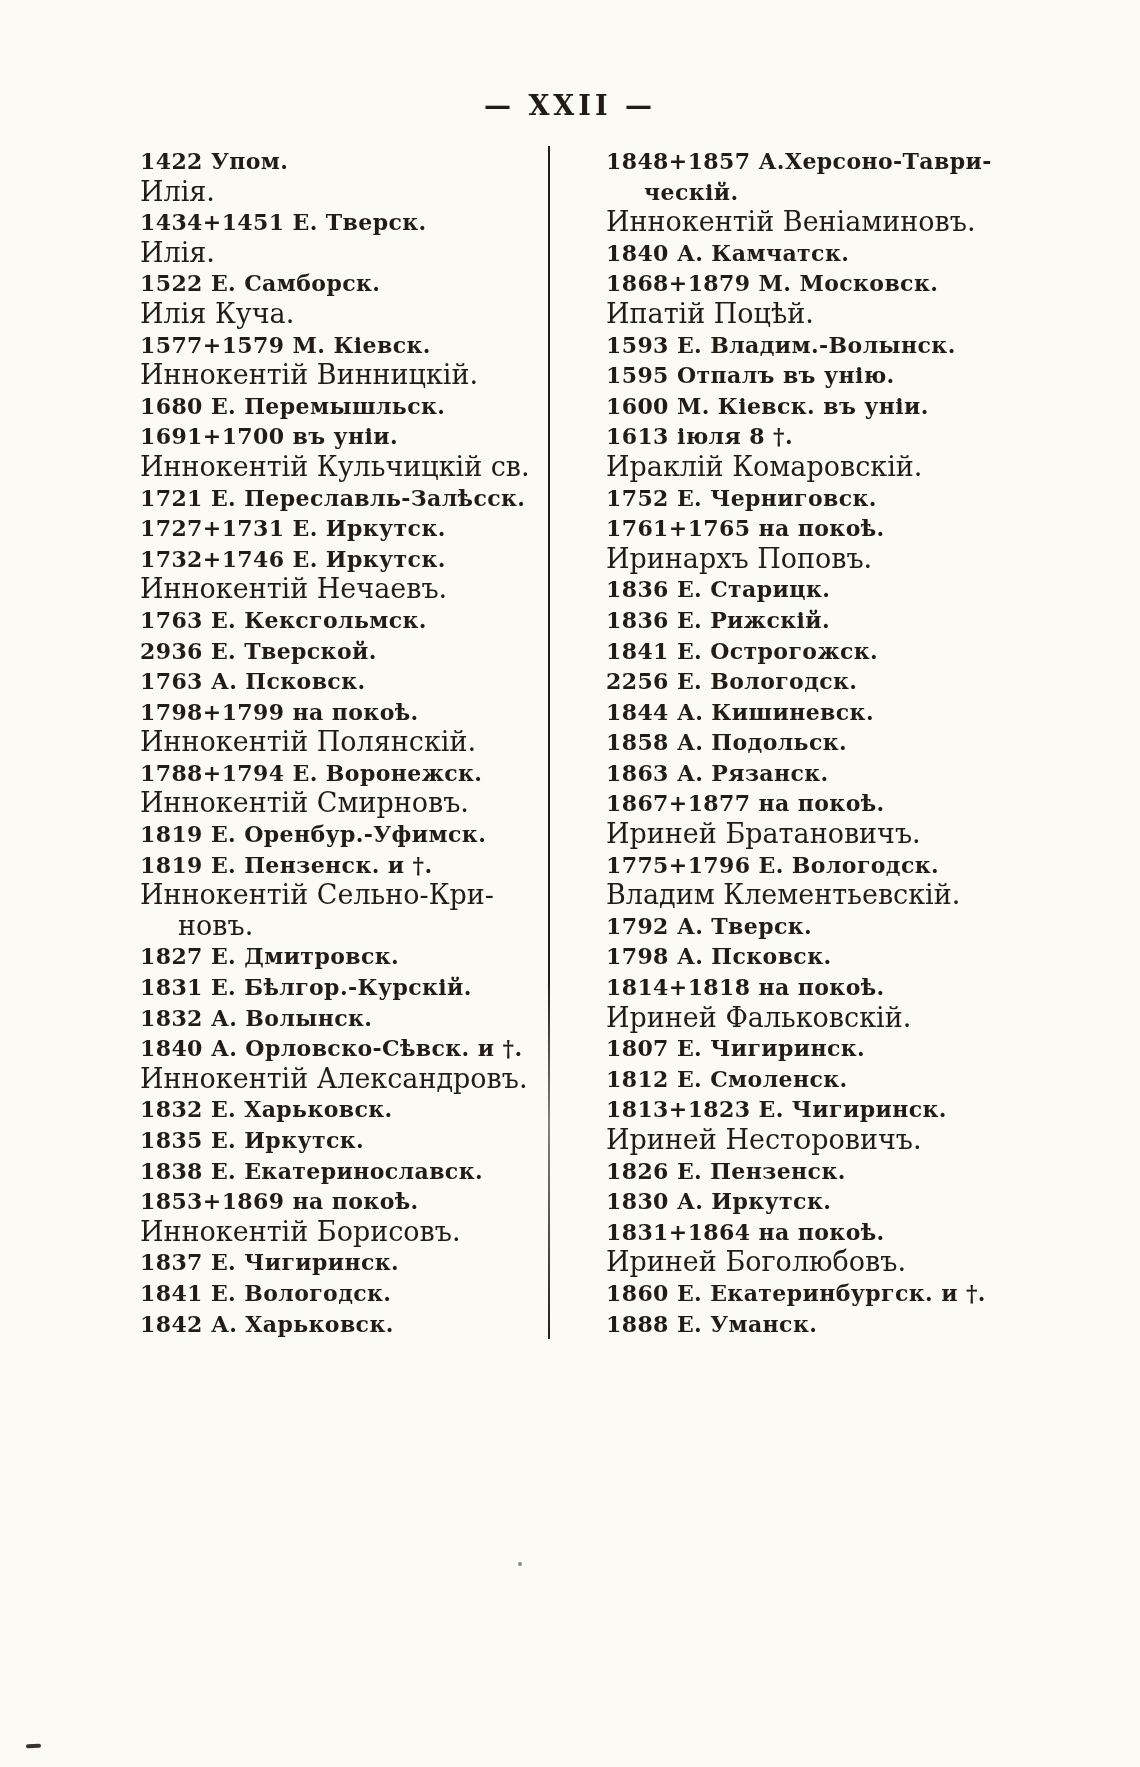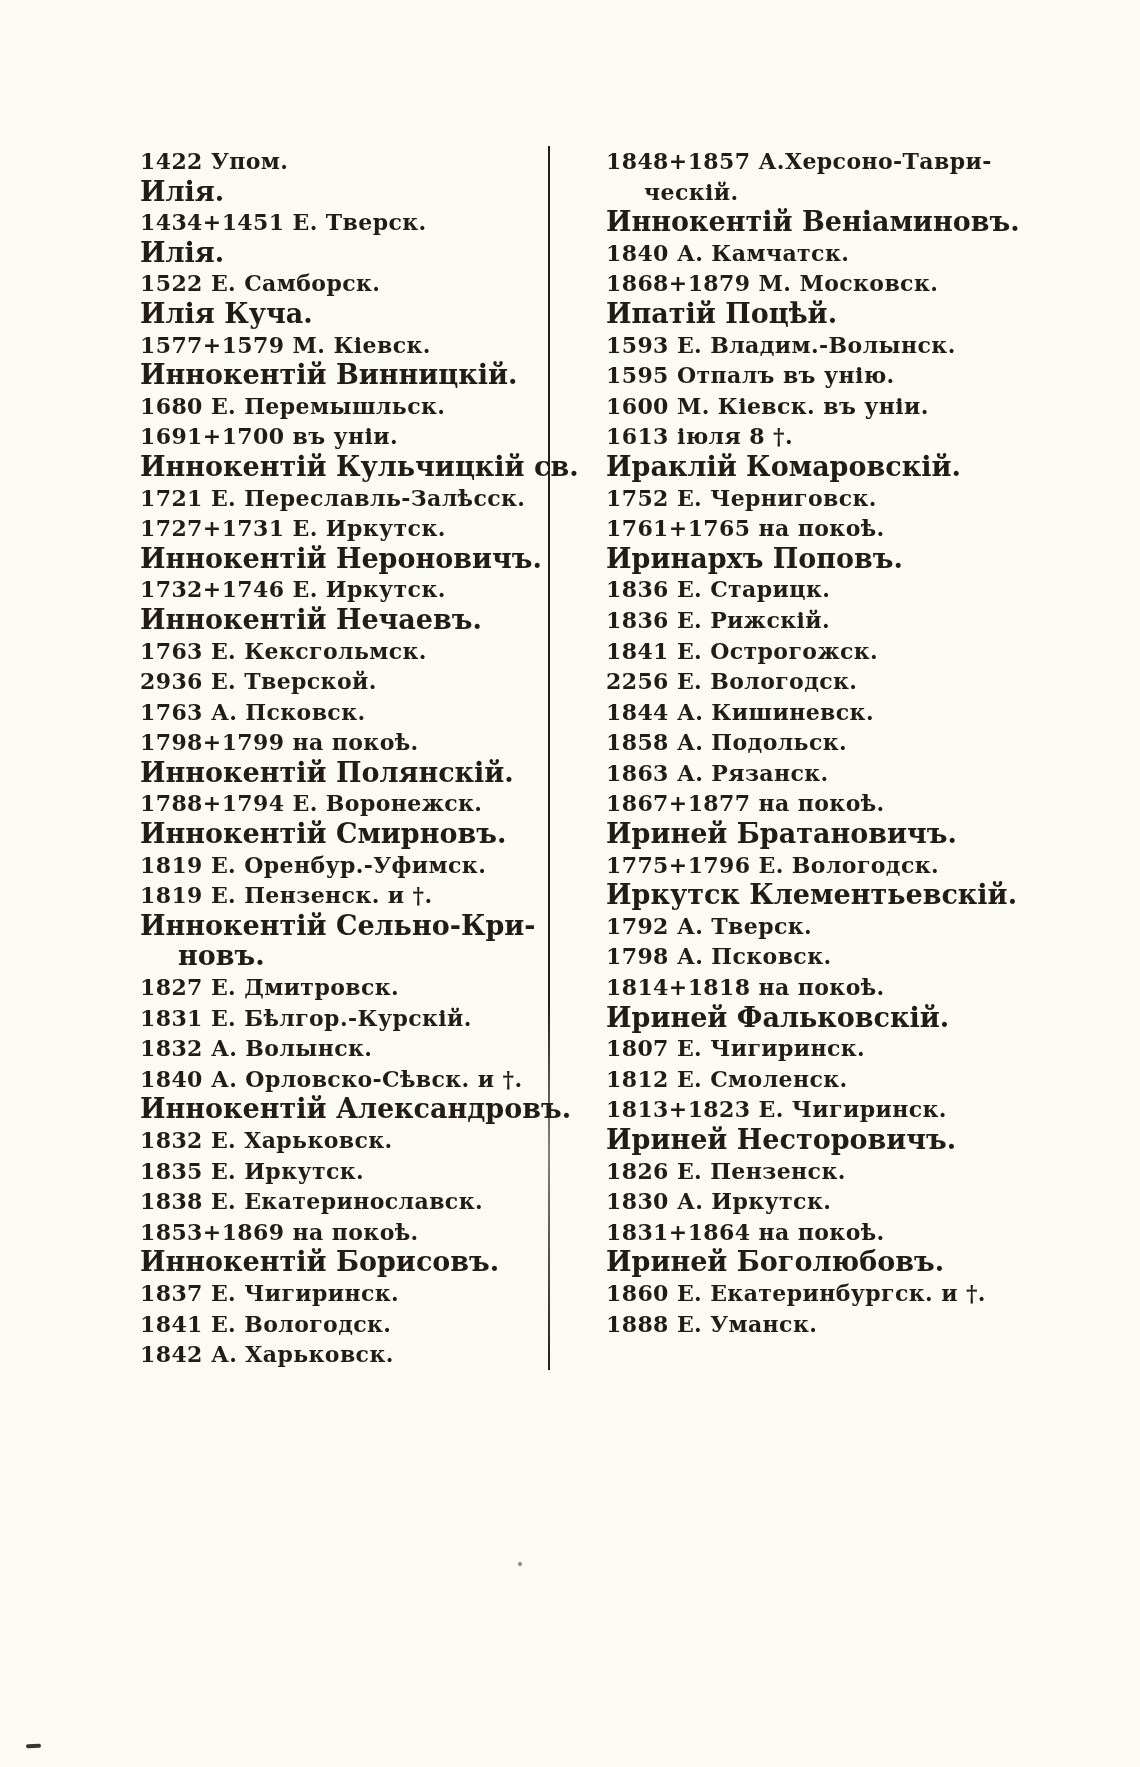--- a/index.html
+++ b/index.html
@@ -43,21 +43,21 @@
     margin-left: 2px;
   }
   .col-right { width: 470px; padding-left: 28px; }
   .line {
     white-space: nowrap;
     height: 30.6px;
     line-height: 30.6px;
   }
   .line.name {
     font-size: 27px;
-    font-weight: 700;
+    font-weight: 400;
   }
   .line.data {
     font-size: 22px;
     font-weight: 700;
     letter-spacing: 0.4px;
   }
   .line.indent { padding-left: 38px; }
   .scan-dash {
     position: absolute;
     left: 26px;
@@ -75,37 +75,37 @@
     width: 4px;
     height: 4px;
     background: #8d877c;
     border-radius: 50%;
   }
 </style>
 </head>
 <body>
 
 <div class="page">
+  <div class="page-header">— XXII —</div>
 
   <div class="columns">
     <div class="col col-left">
         <div class="line data">1422 Упом.</div>
         <div class="line name">Илія.</div>
         <div class="line data">1434+1451 Е. Тверск.</div>
         <div class="line name">Илія.</div>
         <div class="line data">1522 Е. Самборск.</div>
         <div class="line name">Илія Куча.</div>
         <div class="line data">1577+1579 М. Кіевск.</div>
         <div class="line name">Иннокентій Винницкій.</div>
         <div class="line data">1680 Е. Перемышльск.</div>
         <div class="line data">1691+1700 въ уніи.</div>
         <div class="line name">Иннокентій Кульчицкій св.</div>
         <div class="line data">1721 Е. Переславль-Залѣсск.</div>
         <div class="line data">1727+1731 Е. Иркутск.</div>
-        <div class="line name">Иннокентій Нероновичъ.</div>
         <div class="line data">1732+1746 Е. Иркутск.</div>
         <div class="line name">Иннокентій Нечаевъ.</div>
         <div class="line data">1763 Е. Кексгольмск.</div>
         <div class="line data">2936 Е. Тверской.</div>
         <div class="line data">1763 А. Псковск.</div>
         <div class="line data">1798+1799 на покоѣ.</div>
         <div class="line name">Иннокентій Полянскій.</div>
         <div class="line data">1788+1794 Е. Воронежск.</div>
         <div class="line name">Иннокентій Смирновъ.</div>
         <div class="line data">1819 Е. Оренбур.-Уфимск.</div>
@@ -145,21 +145,21 @@
         <div class="line data">1836 Е. Старицк.</div>
         <div class="line data">1836 Е. Рижскій.</div>
         <div class="line data">1841 Е. Острогожск.</div>
         <div class="line data">2256 Е. Вологодск.</div>
         <div class="line data">1844 А. Кишиневск.</div>
         <div class="line data">1858 А. Подольск.</div>
         <div class="line data">1863 А. Рязанск.</div>
         <div class="line data">1867+1877 на покоѣ.</div>
         <div class="line name">Ириней Братановичъ.</div>
         <div class="line data">1775+1796 Е. Вологодск.</div>
-        <div class="line name">Иркутск Клементьевскій.</div>
+        <div class="line name">Владим Клементьевскій.</div>
         <div class="line data">1792 А. Тверск.</div>
         <div class="line data">1798 А. Псковск.</div>
         <div class="line data">1814+1818 на покоѣ.</div>
         <div class="line name">Ириней Фальковскій.</div>
         <div class="line data">1807 Е. Чигиринск.</div>
         <div class="line data">1812 Е. Смоленск.</div>
         <div class="line data">1813+1823 Е. Чигиринск.</div>
         <div class="line name">Ириней Несторовичъ.</div>
         <div class="line data">1826 Е. Пензенск.</div>
         <div class="line data">1830 А. Иркутск.</div>

